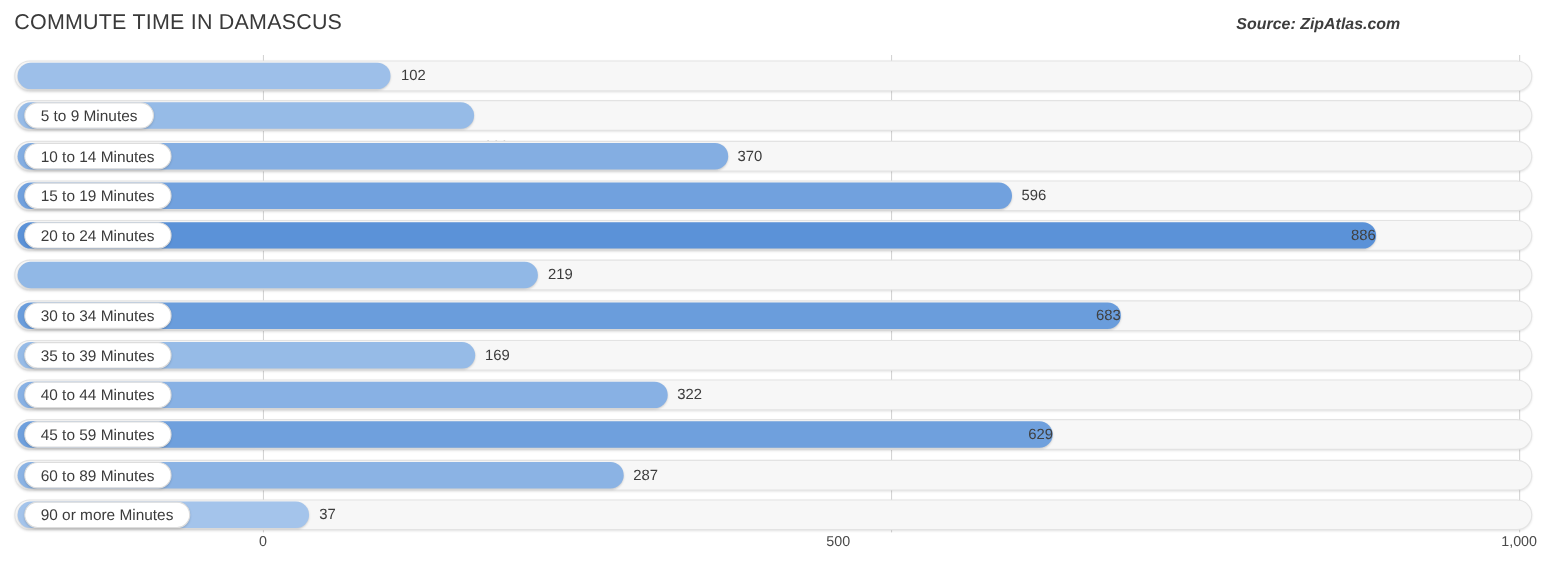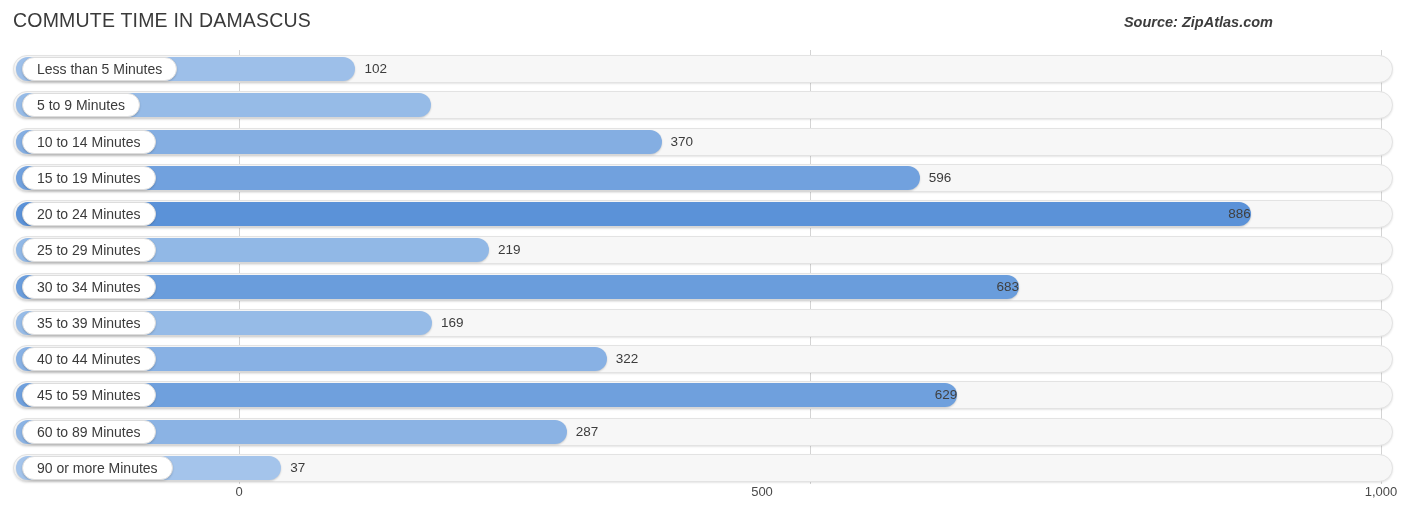--- a/index.html
+++ b/index.html
@@ -99,23 +99,20 @@
     <div class="gridlines" id="gridlines">
         <div class="gridline" style="left: 239px;"></div>
         <div class="gridline" style="left: 810px;"></div>
         <div class="gridline" style="left: 1381px;"></div>
       </div>
     <div id="rows">
         <div class="row" style="top: 5px;">
           <div class="track"></div>
           <div class="bar" style="width: 339.484px; background: rgb(157, 191, 233);"></div>
           <div class="bar-value outside" style="top: 2px; left: 351.484px;">102</div>
-          <div class="pill">
-            <span>Less than 5 Minutes</span>
-          </div>
         </div>
         <div class="row" style="top: 41.27px;">
           <div class="track"></div>
           <div class="bar" style="width: 414.856px; background: rgb(150, 187, 231);"></div>
           <div class="bar-value outside" style="top: 2px; left: 426.856px; margin-top: 28px;">168</div>
           <div class="pill">
             <span>5 to 9 Minutes</span>
           </div>
         </div>
         <div class="row" style="top: 77.54px;">
@@ -139,23 +136,20 @@
           <div class="bar" style="width: 1234.81px; background: rgb(91, 146, 216);"></div>
           <div class="bar-value inside" style="top: 2px; left: 1191.81px; width: 46px; text-align: right;">886</div>
           <div class="pill">
             <span>20 to 24 Minutes</span>
           </div>
         </div>
         <div class="row" style="top: 186.35px;">
           <div class="track"></div>
           <div class="bar" style="width: 473.098px; background: rgb(145, 184, 230);"></div>
           <div class="bar-value outside" style="top: 2px; left: 485.098px;">219</div>
-          <div class="pill">
-            <span>25 to 29 Minutes</span>
-          </div>
         </div>
         <div class="row" style="top: 222.62px;">
           <div class="track"></div>
           <div class="bar" style="width: 1002.99px; background: rgb(106, 157, 220);"></div>
           <div class="bar-value inside" style="top: 2px; left: 959.986px; width: 46px; text-align: right;">683</div>
           <div class="pill">
             <span>30 to 34 Minutes</span>
           </div>
         </div>
         <div class="row" style="top: 258.89px;">

